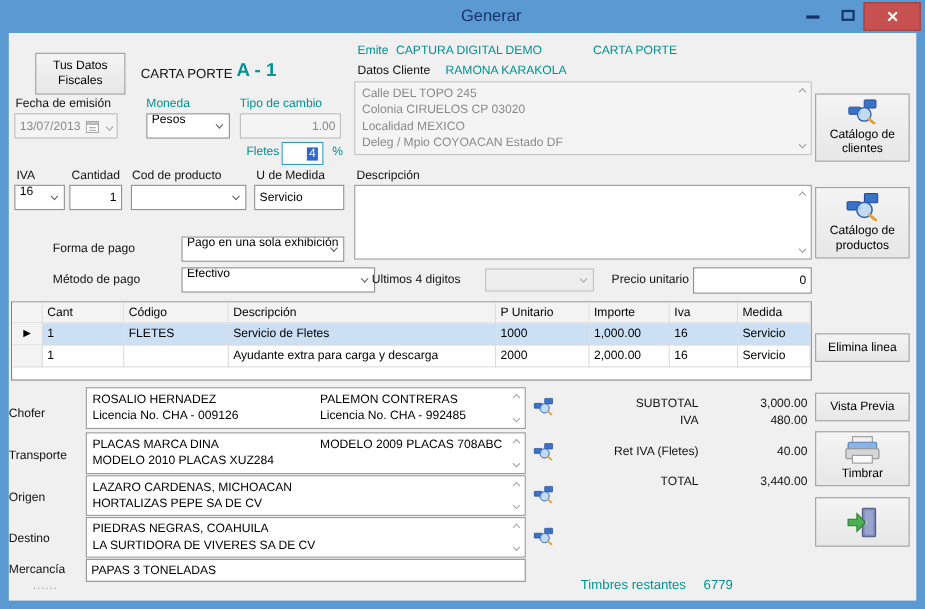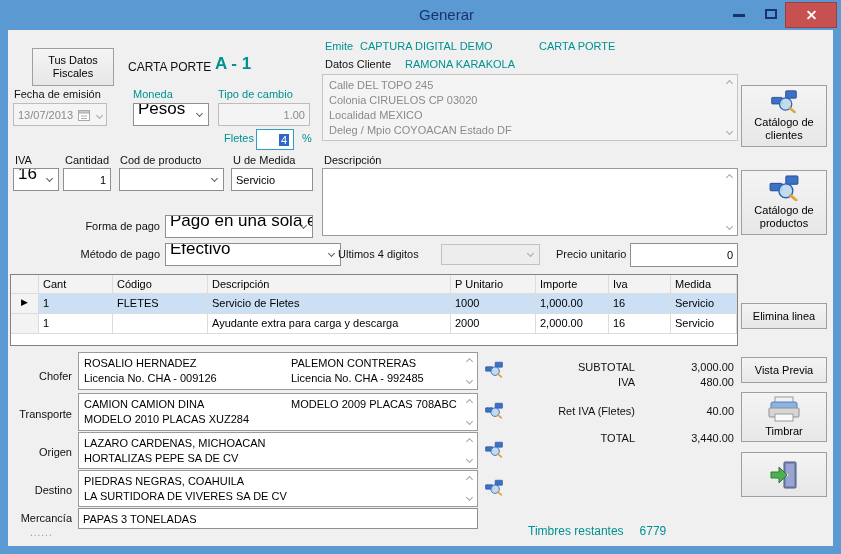--- a/index.html
+++ b/index.html
@@ -12,30 +12,30 @@
   .btn-min { position: absolute; right: 96px; top: 14px; width: 12px; height: 3px; background: #17356b; cursor: pointer; }
   .btn-max { position: absolute; right: 64px; top: 9px; width: 12px; height: 10px; border: 2px solid #17356b; cursor: pointer; }
   .btn-close { position: absolute; right: 4px; top: 2px; width: 52px; height: 26px; background: #c75050; border: 1px solid #a33c3c; cursor: pointer; }
   .btn-close .x1, .btn-close .x2 { position: absolute; left: 20px; top: 11px; width: 11px; height: 2px; background: #fff; }
   .btn-close .x1 { transform: rotate(45deg); } .btn-close .x2 { transform: rotate(-45deg); }
 
   .client { position: absolute; top: 30px; left: 8px; right: 8px; bottom: 8px; background: #f0f0f0; }
 
   .lbl { position: absolute; font-size: 11px; color: #111; white-space: nowrap; }
   .teal { color: #009191; }
-  .rt { text-align: right; }
+  .rt { text-align: left; }
 
   .tb { position: absolute; background: #fff; border: 1px solid #8f8f8f; font-size: 11px; color: #000;
         display: flex; align-items: center; padding: 0 4px; overflow: hidden; white-space: nowrap; }
   .tb.num { justify-content: flex-end; }
   .tb.dis { background: #f4f4f4; color: #8a8a8a; border-color: #bdbdbd; }
   .tb.focus { border: 1px solid #2f9ec4; }
   .selhl { background: #2e66c9; color: #fff; padding: 0 2px; }
 
-  .combo { position: absolute; background: #fff; border: 1px solid #8f8f8f; font-size: 17px; color: #000;
+  .combo { position: absolute; background: #fff; border: 1px solid #8f8f8f; font-size: 11px; color: #000;
            display: flex; align-items: center; padding: 0 18px 12px 4px; overflow: hidden; white-space: nowrap; cursor: default; }
   .combo.dis { background: #ededed; border-color: #c2c2c2; color: #8a8a8a; }
   .chev { width: 5px; height: 5px; border-right: 1.5px solid #5f5f5f; border-bottom: 1.5px solid #5f5f5f; display: inline-block; }
   .chev.down { transform: rotate(45deg); }
   .chev.up { transform: rotate(-135deg); }
   .chev.lite { border-color: #a6a6a6; }
   .combo .chev { position: absolute; right: 6px; top: 50%; margin-top: -4px; }
 
   .area { position: absolute; background: #fff; border: 1px solid #9a9a9a; font-size: 11px; line-height: 15px; color: #000; }
   .area.dis { background: #f4f4f4; border-color: #c4c4c4; color: #8a8a8a; }
@@ -228,21 +228,21 @@
     <svg class="icon-svg" style="position:absolute; left:477px; top:331px;" width="18" height="17" viewBox="0 0 32 28">
       <rect x="1" y="9" width="13" height="8" rx="1" fill="#3a72c8" stroke="#23468c"></rect>
       <rect x="18" y="1" width="13" height="9" rx="1" fill="#3a72c8" stroke="#23468c"></rect>
       <circle cx="18" cy="17" r="7.5" fill="#bcd8f0" fill-opacity="0.9" stroke="#2d62b0" stroke-width="1.5"></circle>
       <line x1="23" y1="22" x2="29" y2="27" stroke="#e0a23c" stroke-width="3" stroke-linecap="round"></line>
     </svg>
 
     <div class="lbl rt" style="left:0px; top:378px; width:64px;">Transporte</div>
     <div class="area" style="left:70px; top:363px; width:400px; height:38px;">
       <div class="c1">
-        <div>CAMION CAMION DINA</div>
+        <div>PLACAS MARCA DINA</div>
         <div>MODELO 2010  PLACAS XUZ284</div>
       </div>
       <div class="c2">
         <div>MODELO 2009 PLACAS 708ABC</div>
       </div>
       <i class="chev up lite sc-up"></i>
       <i class="chev down lite sc-dn"></i>
     </div>
     <svg class="icon-svg" style="position:absolute; left:477px; top:372px;" width="18" height="17" viewBox="0 0 32 28">
       <rect x="1" y="9" width="13" height="8" rx="1" fill="#3a72c8" stroke="#23468c"></rect>

